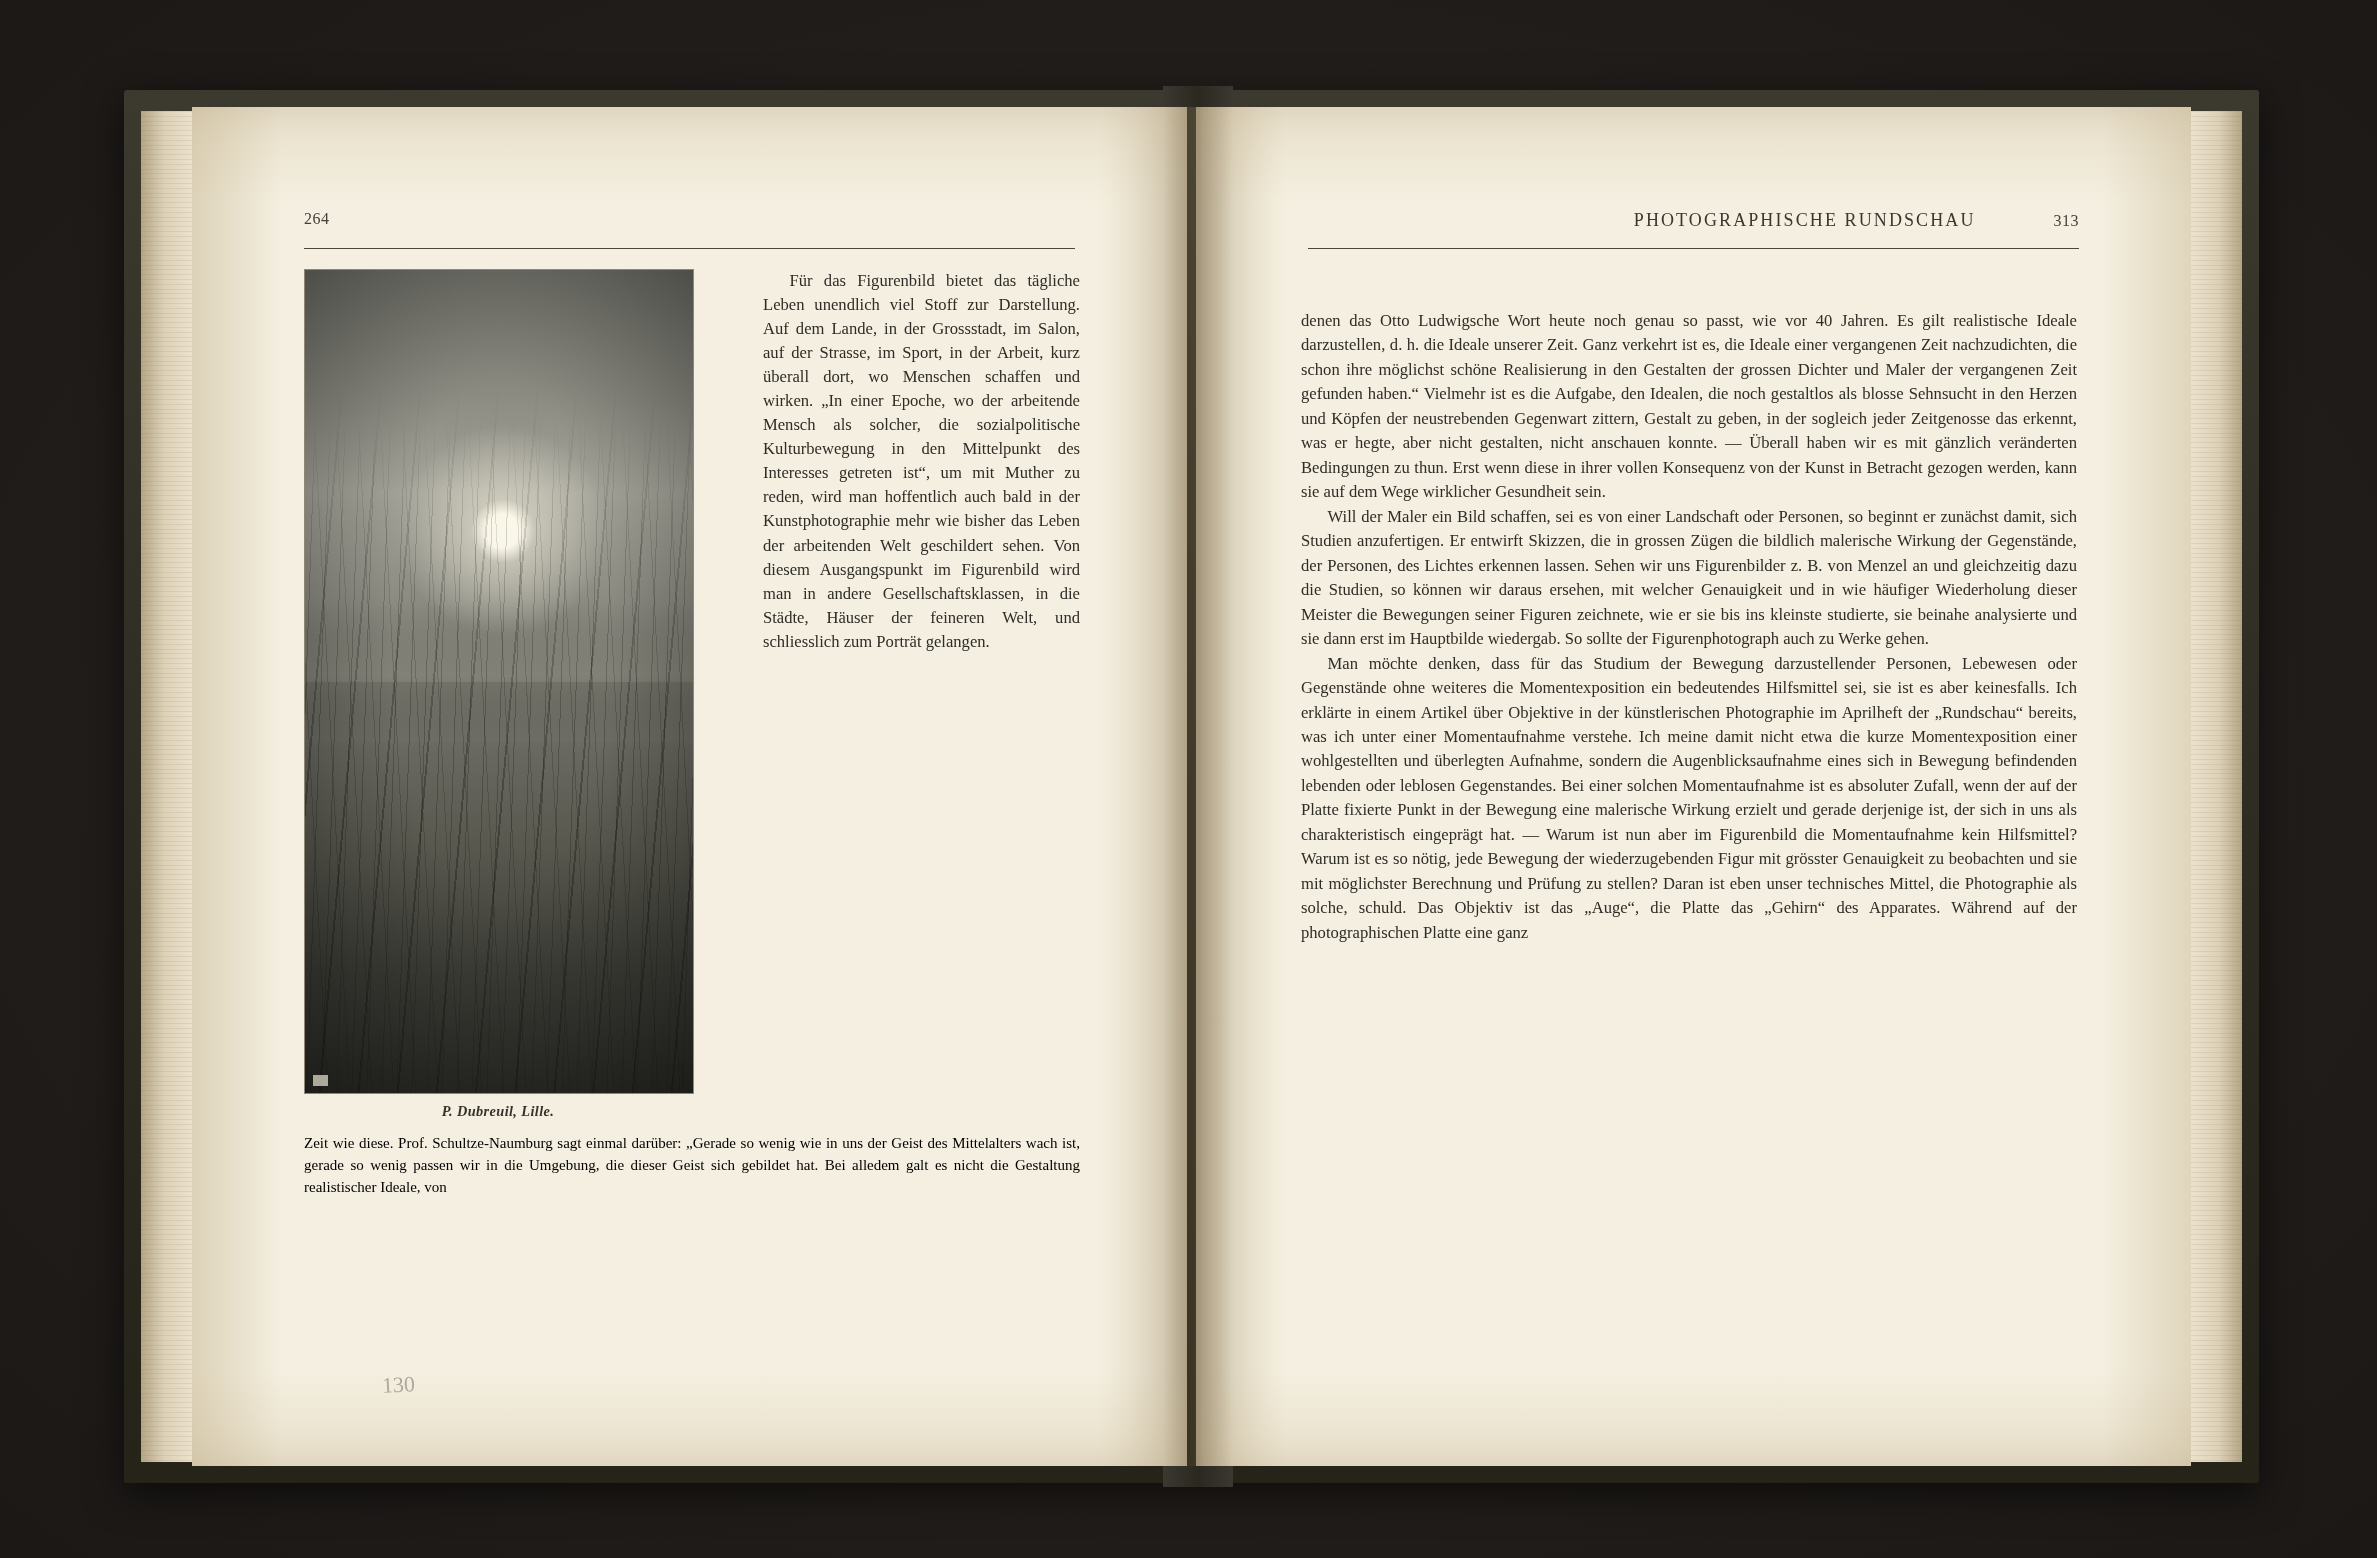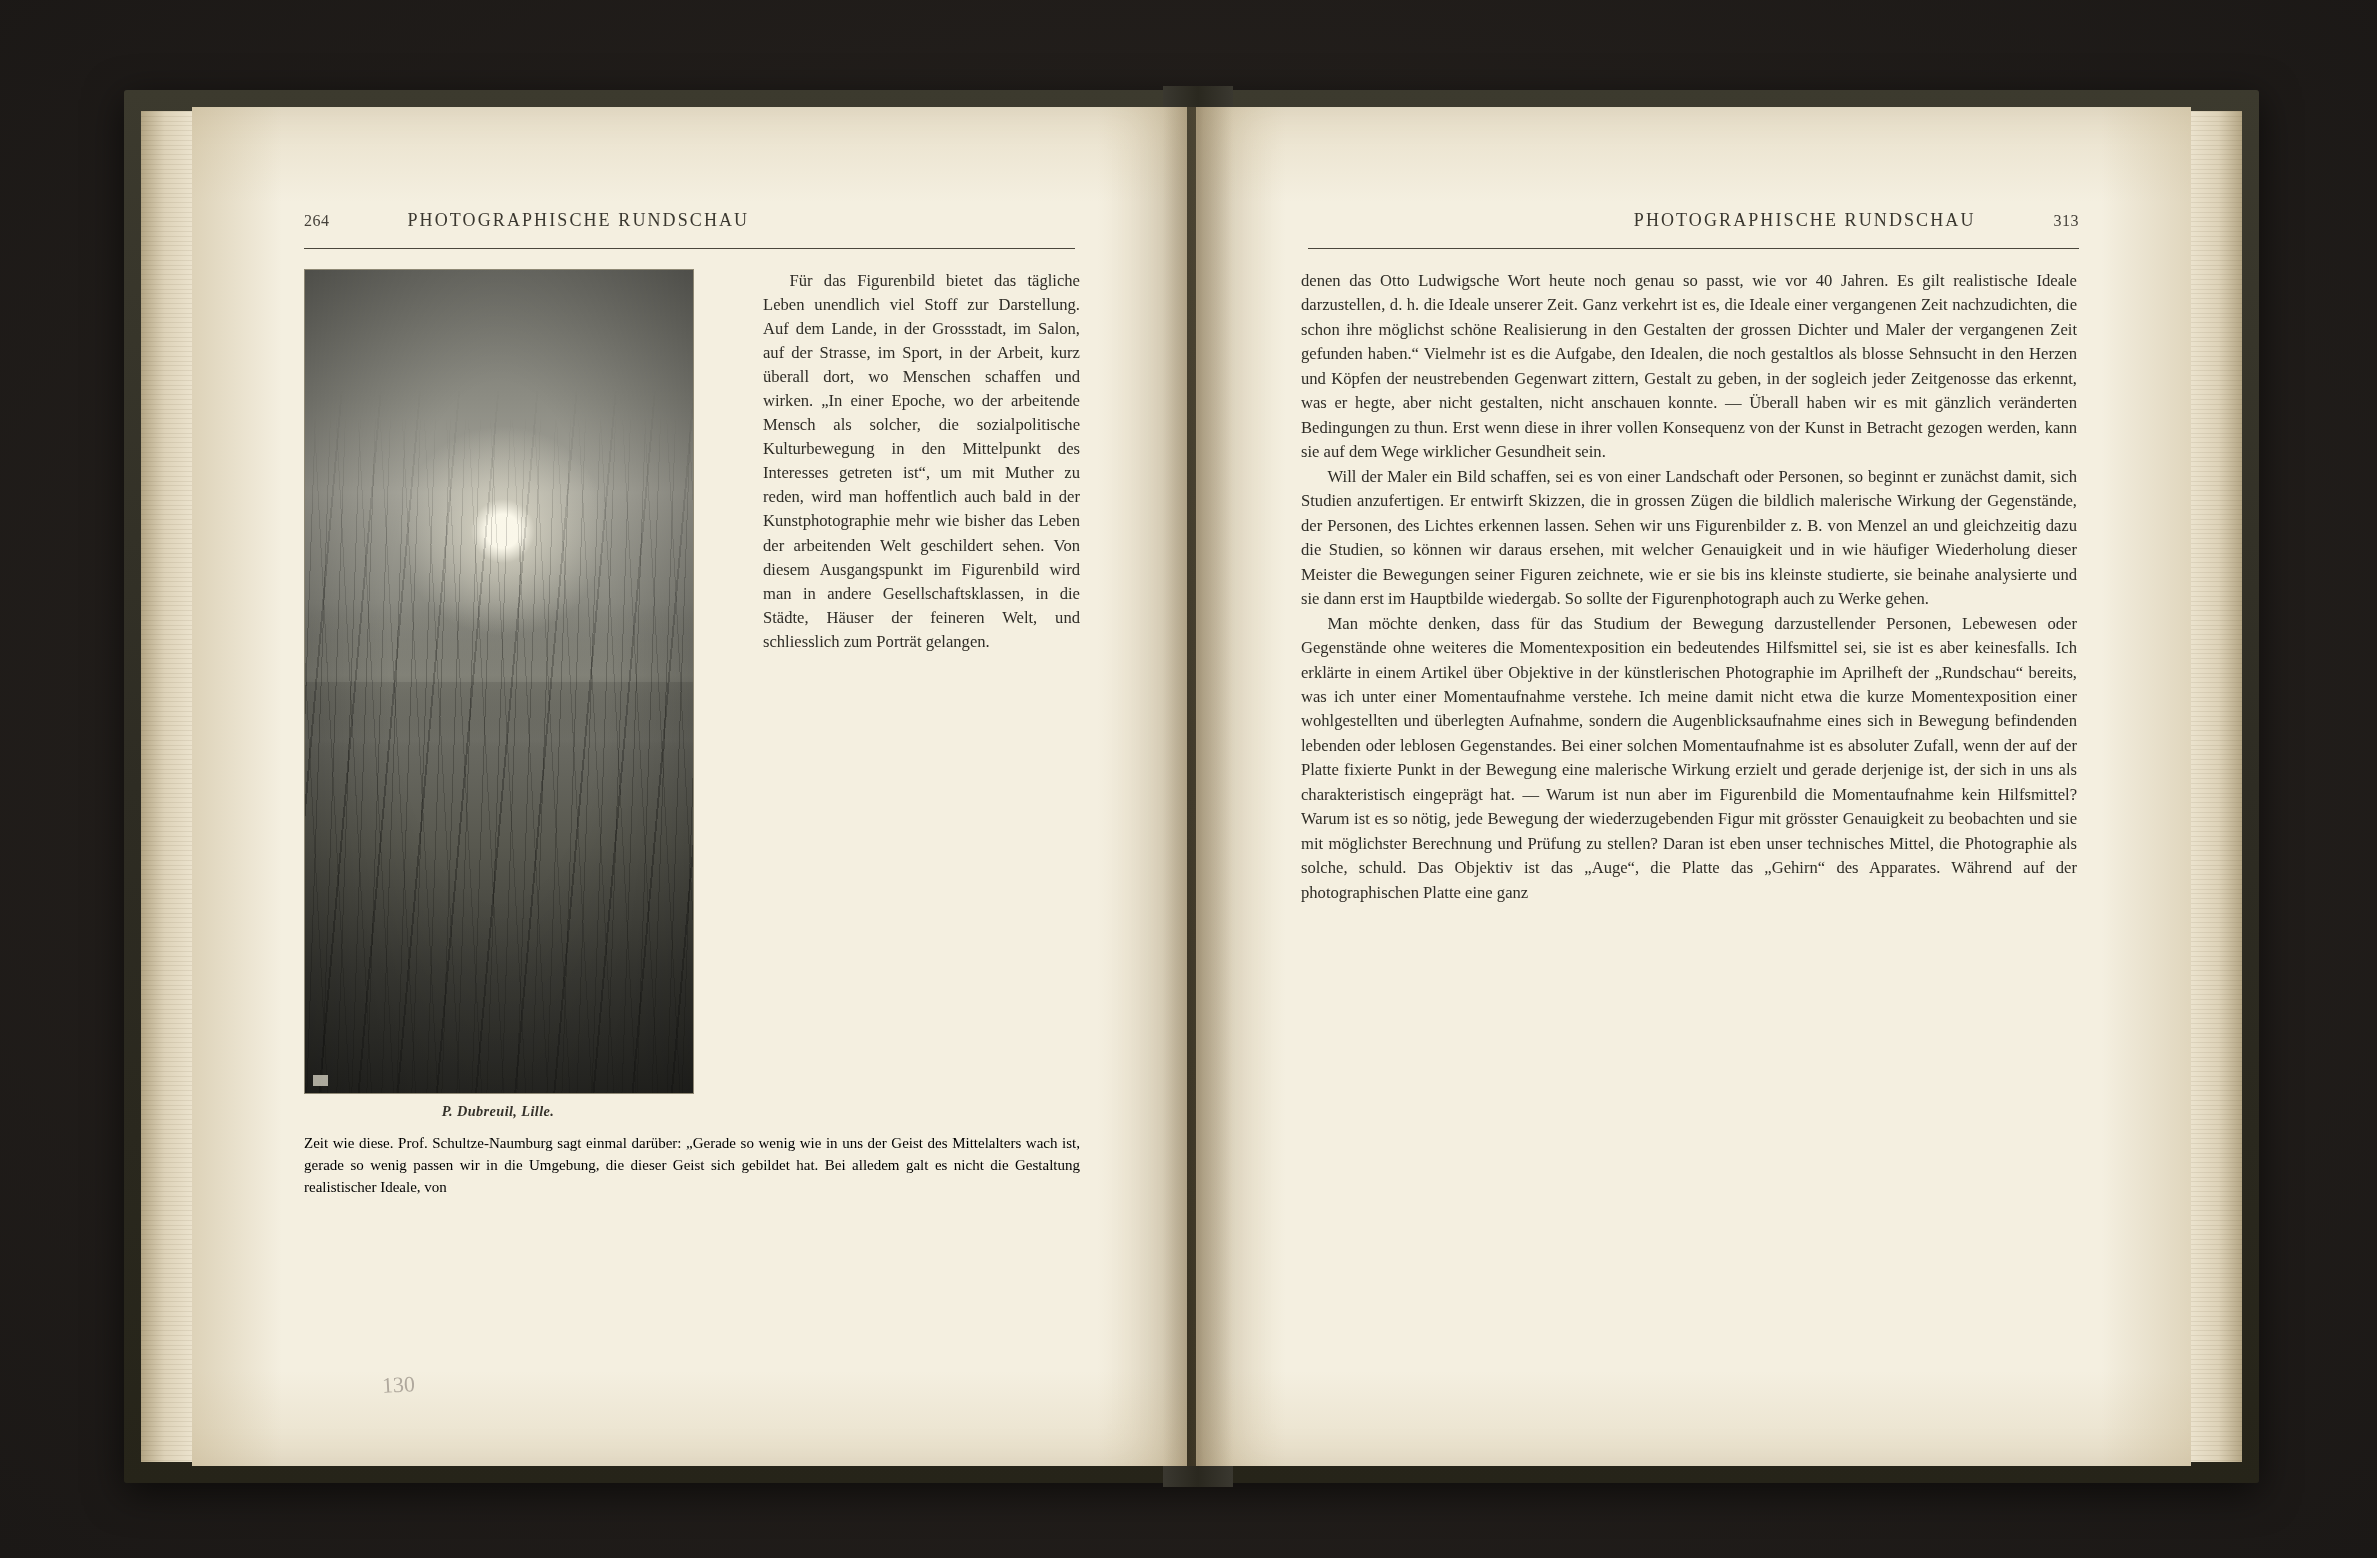--- a/index.html
+++ b/index.html
@@ -128,21 +128,21 @@
     color: #3a372f;
     font-variant: small-caps;
     text-transform: uppercase;
   }
   .folio {
     font-size: 16px;
     color: #45413a;
     letter-spacing: 0.5px;
   }
 
-  .left .running-head { justify-content: flex-start; gap: 78px; }
+  .left .running-head { justify-content: flex-start; gap: 78px; flex-direction: column; }
   .right .running-head { justify-content: flex-end; gap: 78px; }
 
   
   .left-body {
     position: absolute;
     top: 162px;
     left: 112px;
     right: 107px;
     bottom: 57px;
   }
@@ -243,21 +243,21 @@
     top: 162px;
     left: 105px;
     right: 114px;
     bottom: 57px;
     font-size: 16.6px;
     line-height: 1.475;
     text-align: justify;
     color: #2e2c26;
   }
   .right-body p { margin: 0; text-indent: 1.6em; }
-  .right-body p.first { text-indent: 0; }
+  .right-body p.first { text-indent: 0; margin-top: 40px; }
 
   
   .pencil {
     position: absolute;
     left: 190px;
     bottom: 68px;
     font-size: 22px;
     color: #9a9288;
     font-family: "Liberation Serif", serif;
     transform: rotate(-3deg);

